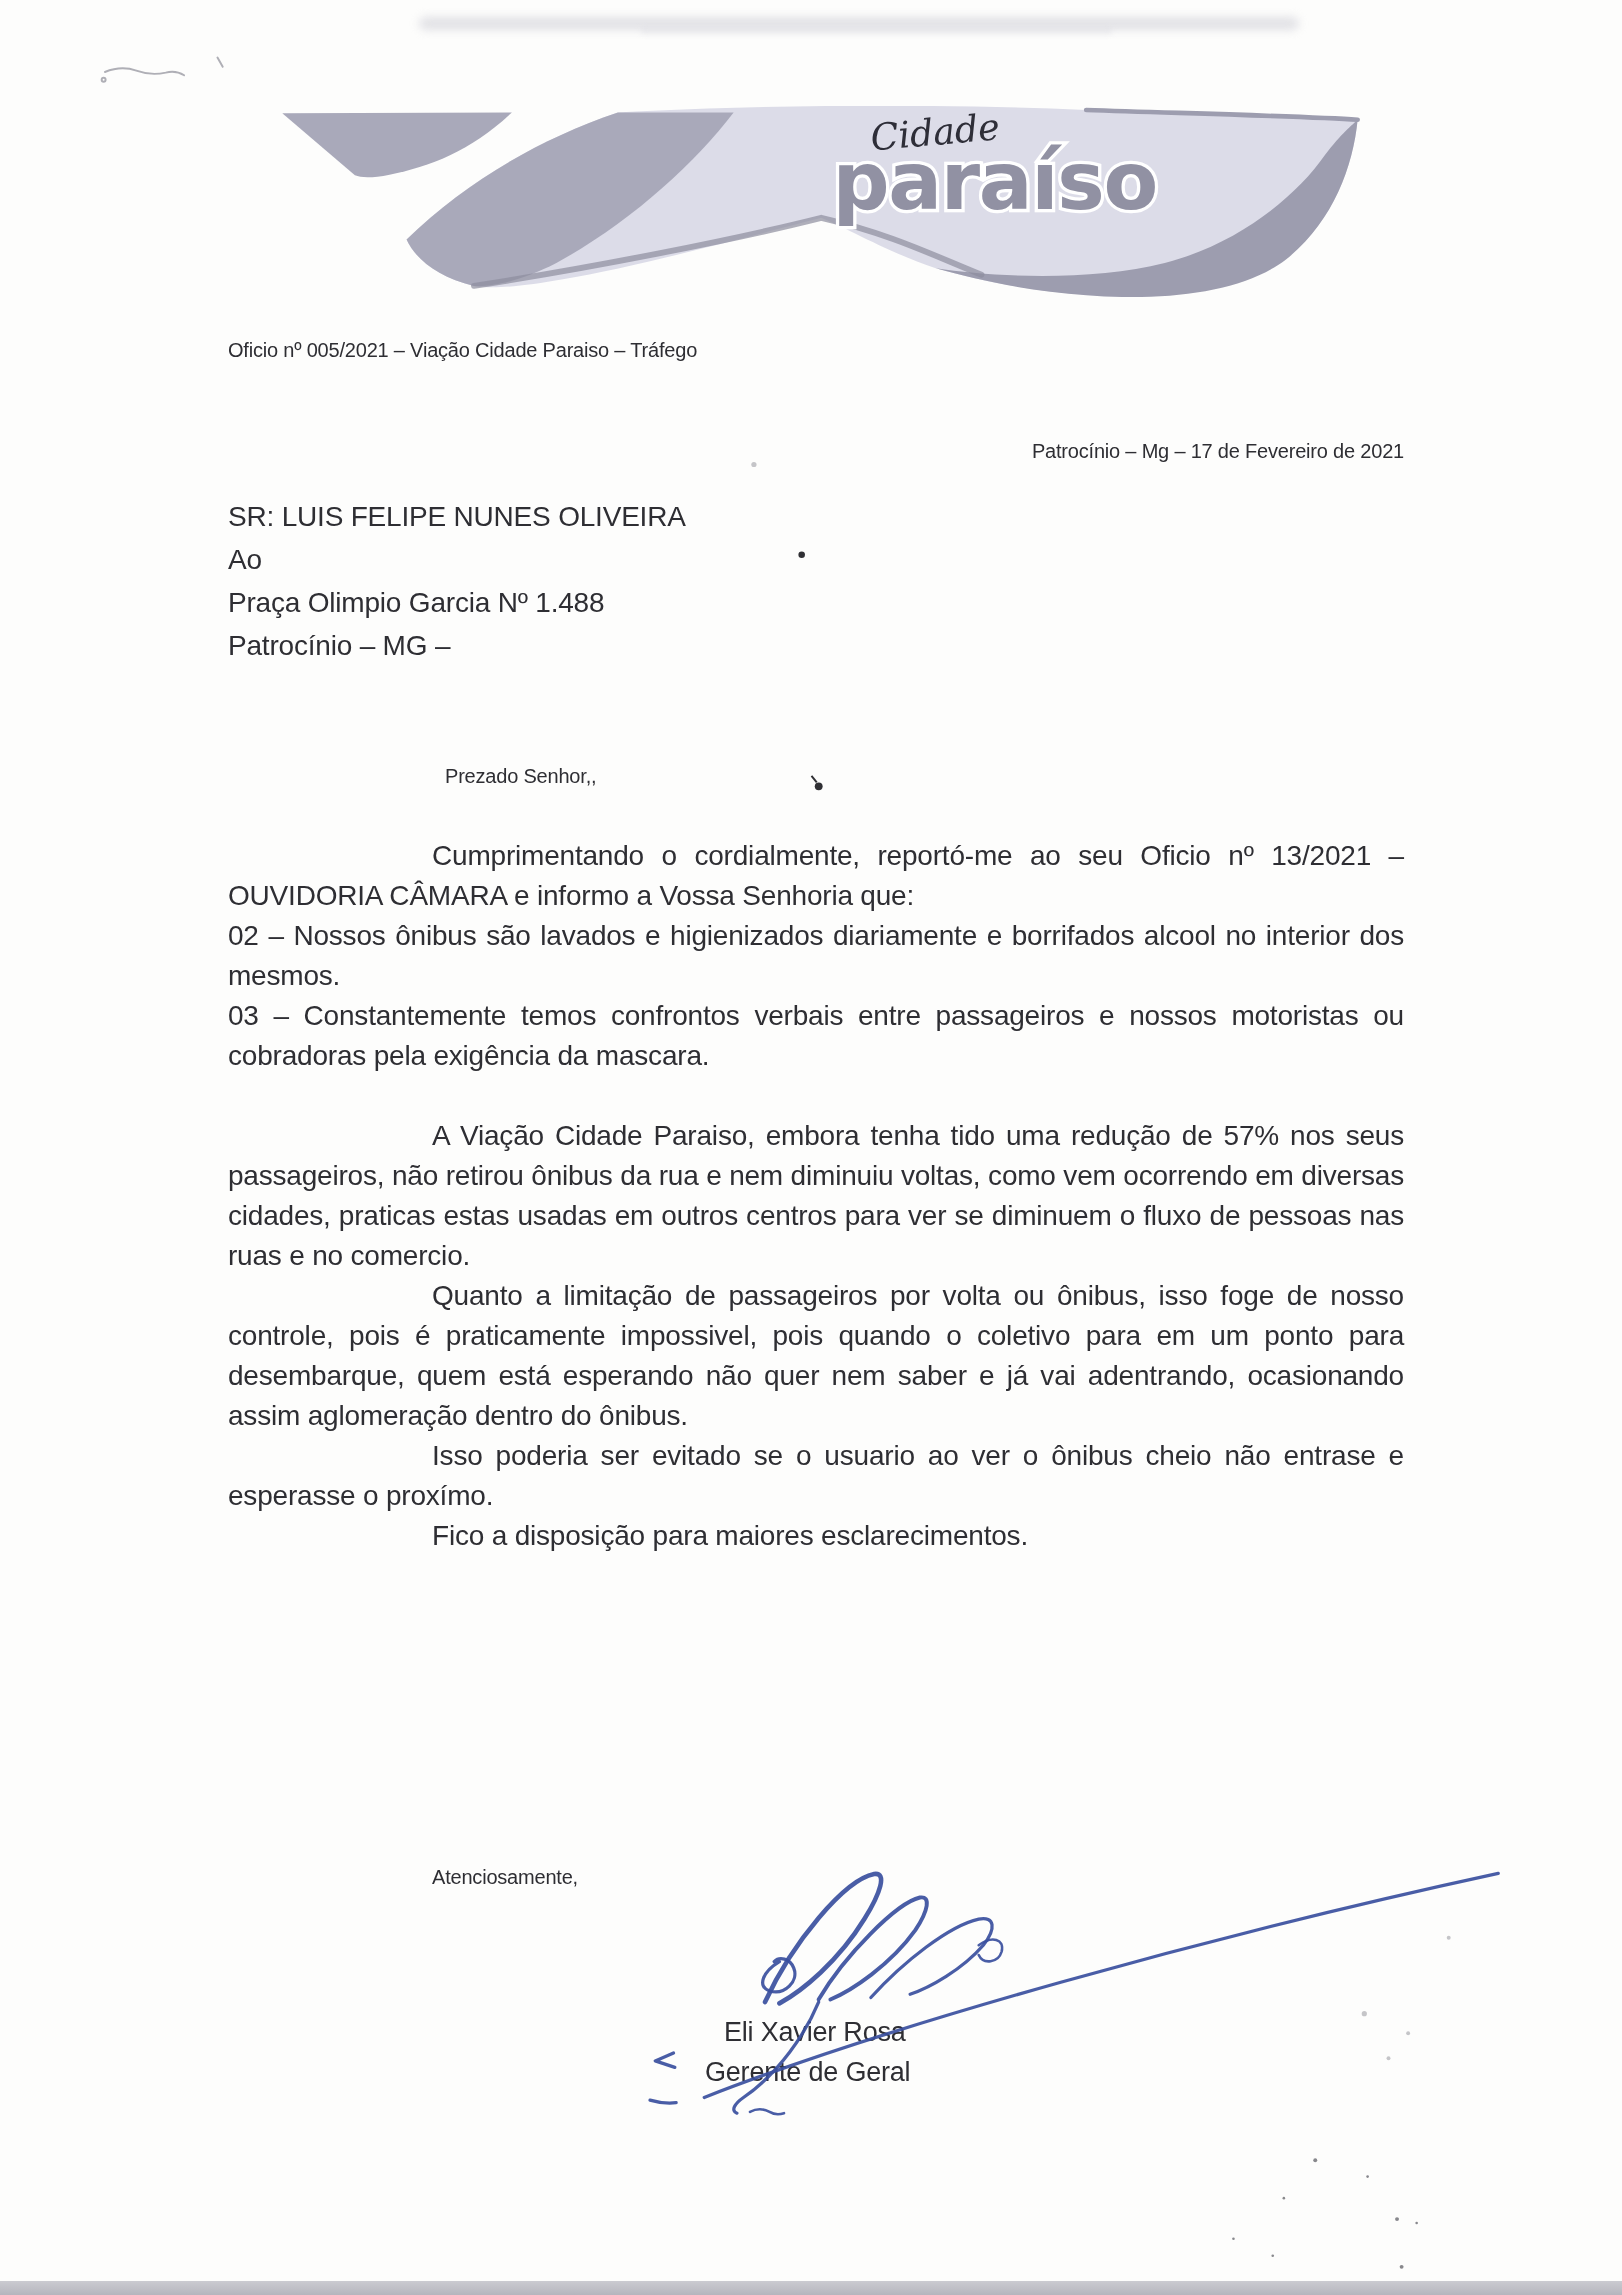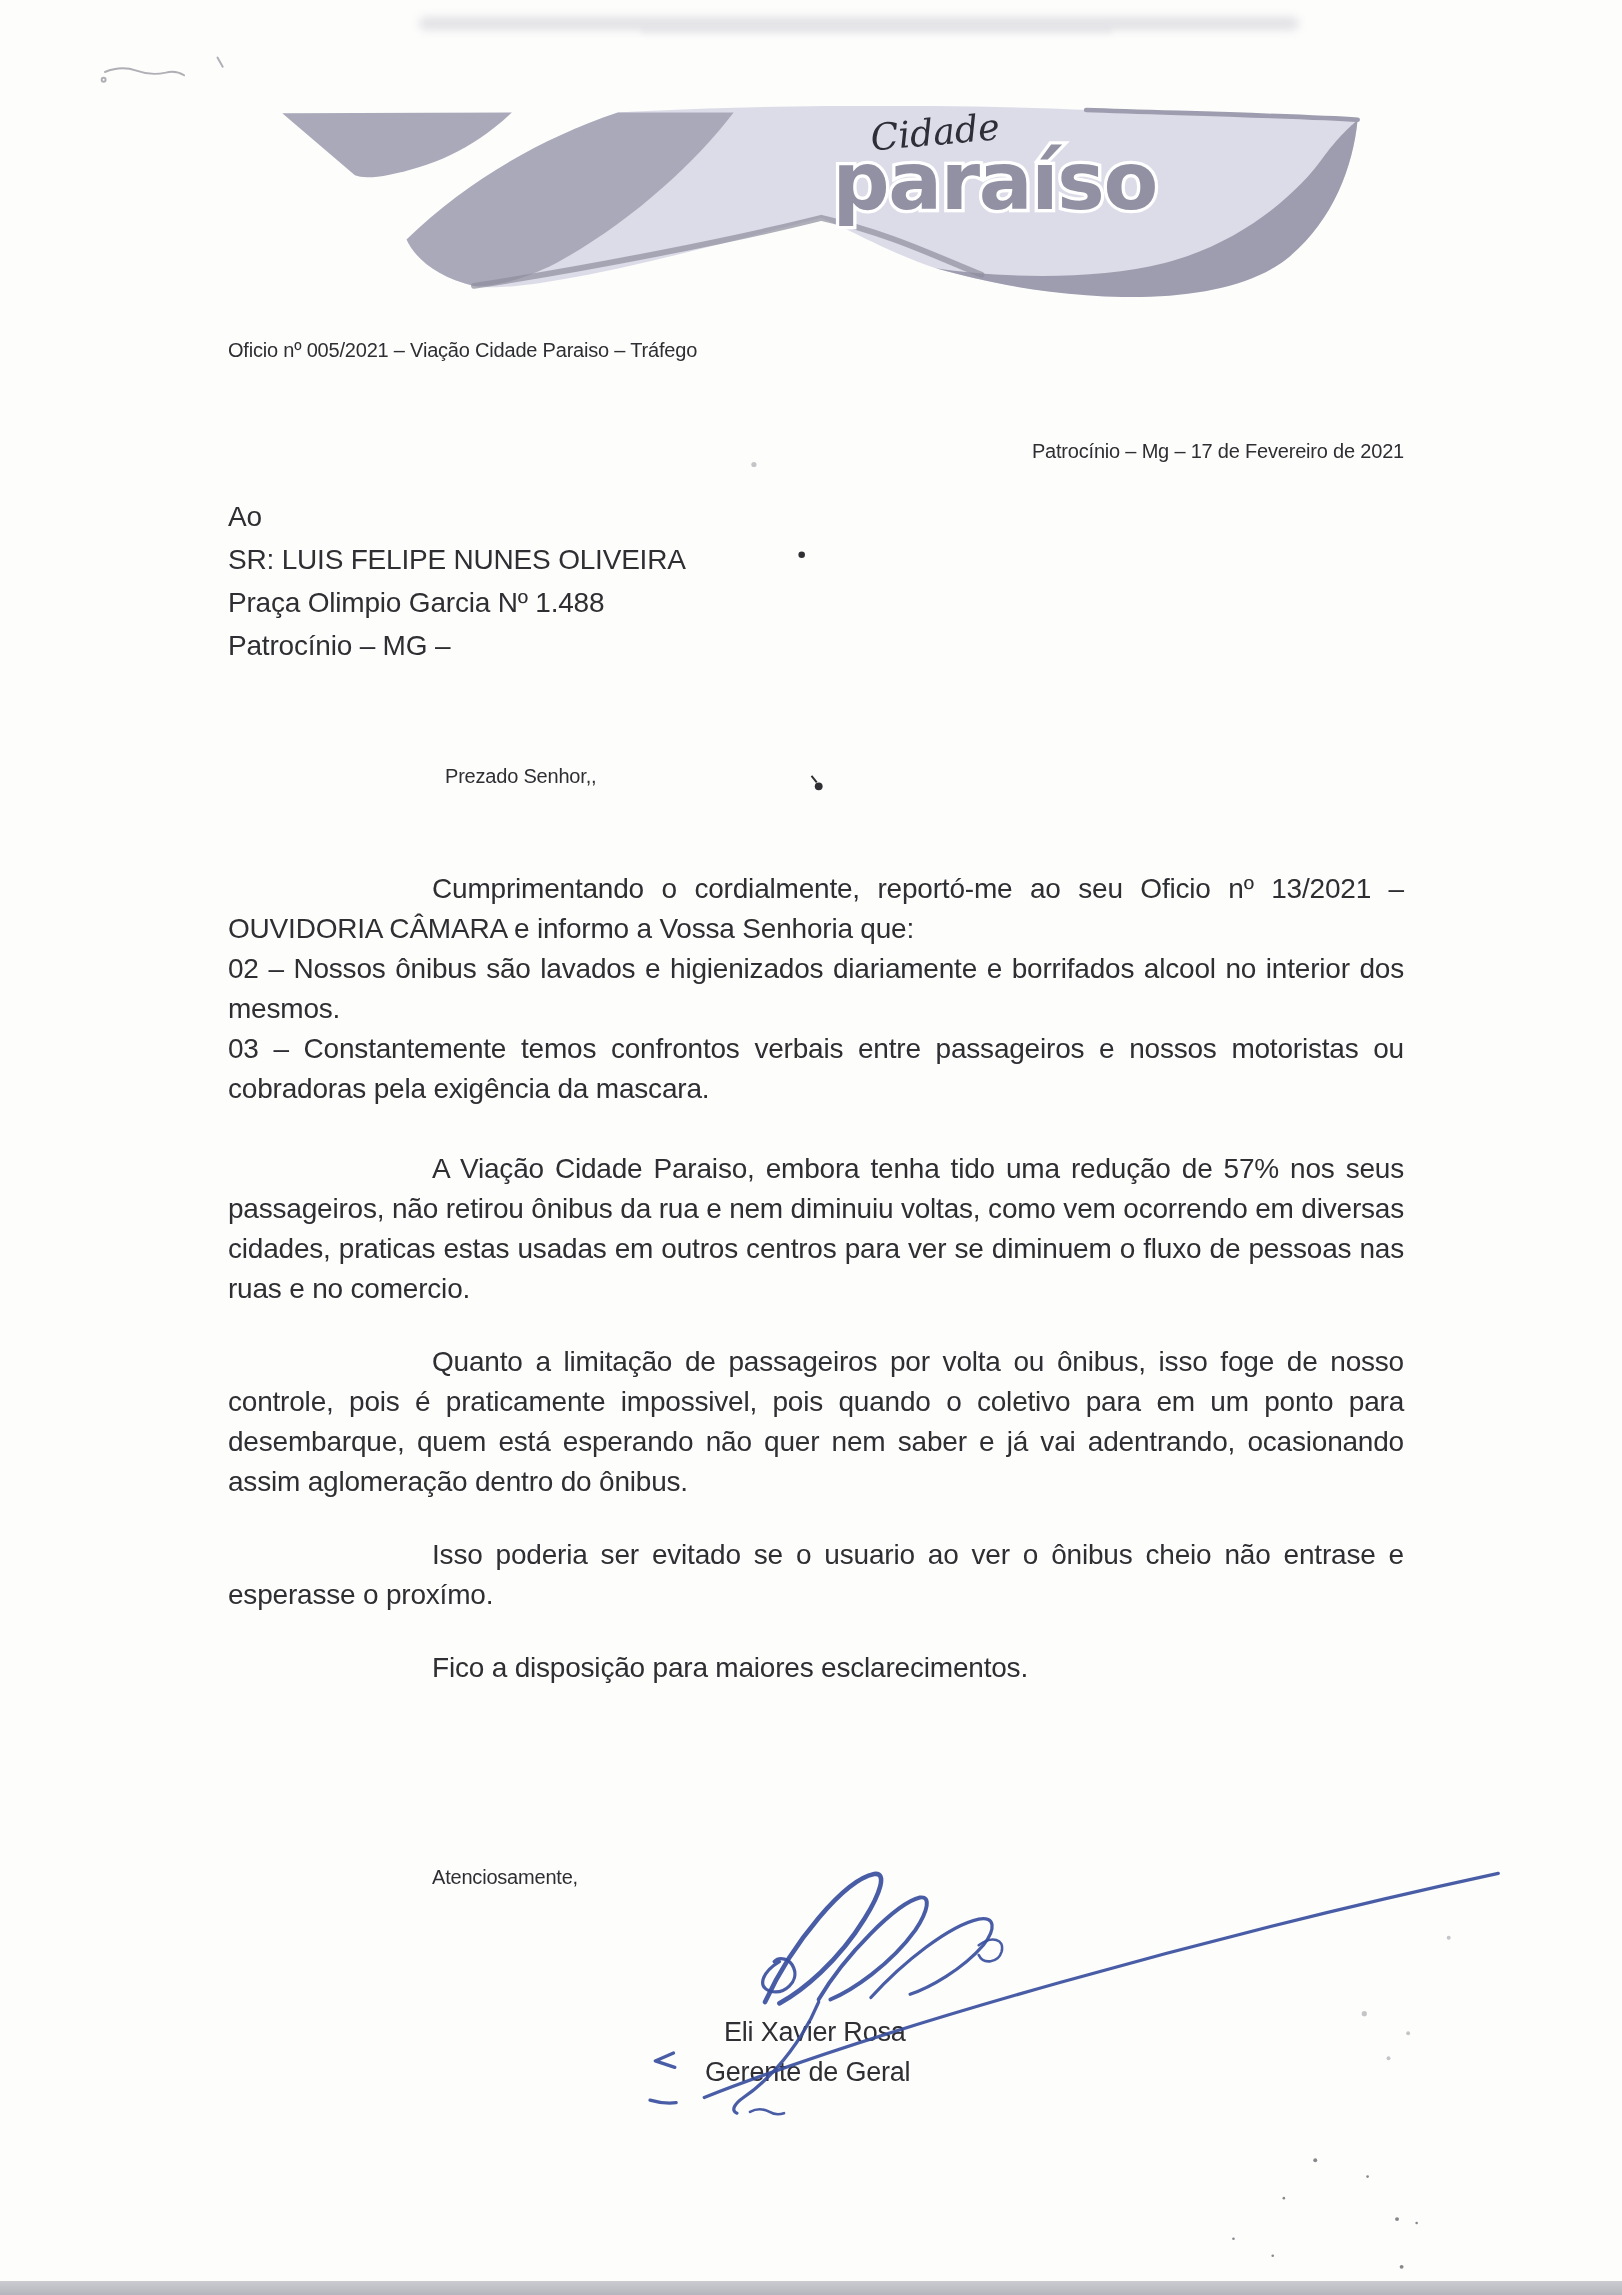--- a/index.html
+++ b/index.html
@@ -15,21 +15,21 @@
   .txt{position:absolute;font-size:20px;line-height:40px;white-space:nowrap;}
   .ref-line{top:330px;left:228px;}
   .date-line{top:431px;left:228px;width:1176px;text-align:right;}
   .recipient{position:absolute;top:495px;left:228px;font-size:28px;line-height:43px;}
   .salutation{top:756px;left:445px;}
   .letter-body{
     position:absolute;top:836px;left:228px;width:1176px;
     font-size:28px;line-height:40px;text-align:justify;
   }
   .letter-body p{margin:0;}
-  .letter-body p.ind{text-indent:204px;margin-top:33px;}
+  .letter-body p.ind{text-indent:204px;}
   .letter-body p.gap{margin-top:40px;}
   .closing{top:1857px;left:432px;}
   .signer-name{top:2012px;left:724px;font-size:27px;}
   .signer-title{top:2052px;left:705px;font-size:27px;}
   .logo-svg{position:absolute;top:106px;left:275px;}
   .sig-svg{position:absolute;top:1857px;left:622px;pointer-events:none;}
   .artifacts-svg{position:absolute;top:0;left:0;pointer-events:none;}
   .band-top{
     position:absolute;top:17px;left:419px;width:880px;height:13px;
     background:#d2d2d9;filter:blur(4.6px);opacity:.65;border-radius:6.5px;
@@ -94,22 +94,22 @@
     <path class="rib-edge" d="M 304 275 C 480 248 700 205 835 171 C 940 195 1010 230 1080 258"></path>
     <path class="rib-rim" d="M 1240 6 C 1420 12 1580 16 1655 21"></path>
     <text class="logo-script" x="912" y="68" transform="rotate(-5 912 68)">Cidade</text>
     <text class="logo-brand" x="852" y="158">paraíso</text>
   </svg>
 
   <div class="txt ref-line">Oficio nº 005/2021 – Viação Cidade Paraiso – Tráfego</div>
   <div class="txt date-line">Patrocínio – Mg – 17 de Fevereiro de 2021</div>
 
   <div class="recipient" id="recipient-block">
+      <div>SR: LUIS FELIPE NUNES OLIVEIRA</div>
       <div>Ao</div>
-      <div>SR: LUIS FELIPE NUNES OLIVEIRA</div>
       <div>Praça Olimpio Garcia Nº 1.488</div>
       <div>Patrocínio – MG –</div>
     </div>
 
   <div class="txt salutation">Prezado Senhor,,</div>
 
   <div class="letter-body" id="letter-body">
       <p class="ind">Cumprimentando o cordialmente, reportó-me ao seu Oficio nº 13/2021 – OUVIDORIA CÂMARA e informo a Vossa Senhoria que:</p>
       <p class="">02 – Nossos ônibus são lavados e higienizados diariamente e borrifados alcool no interior dos mesmos.</p>
       <p class="">03 – Constantemente temos confrontos verbais entre passageiros e nossos motoristas ou cobradoras pela exigência da mascara.</p>

